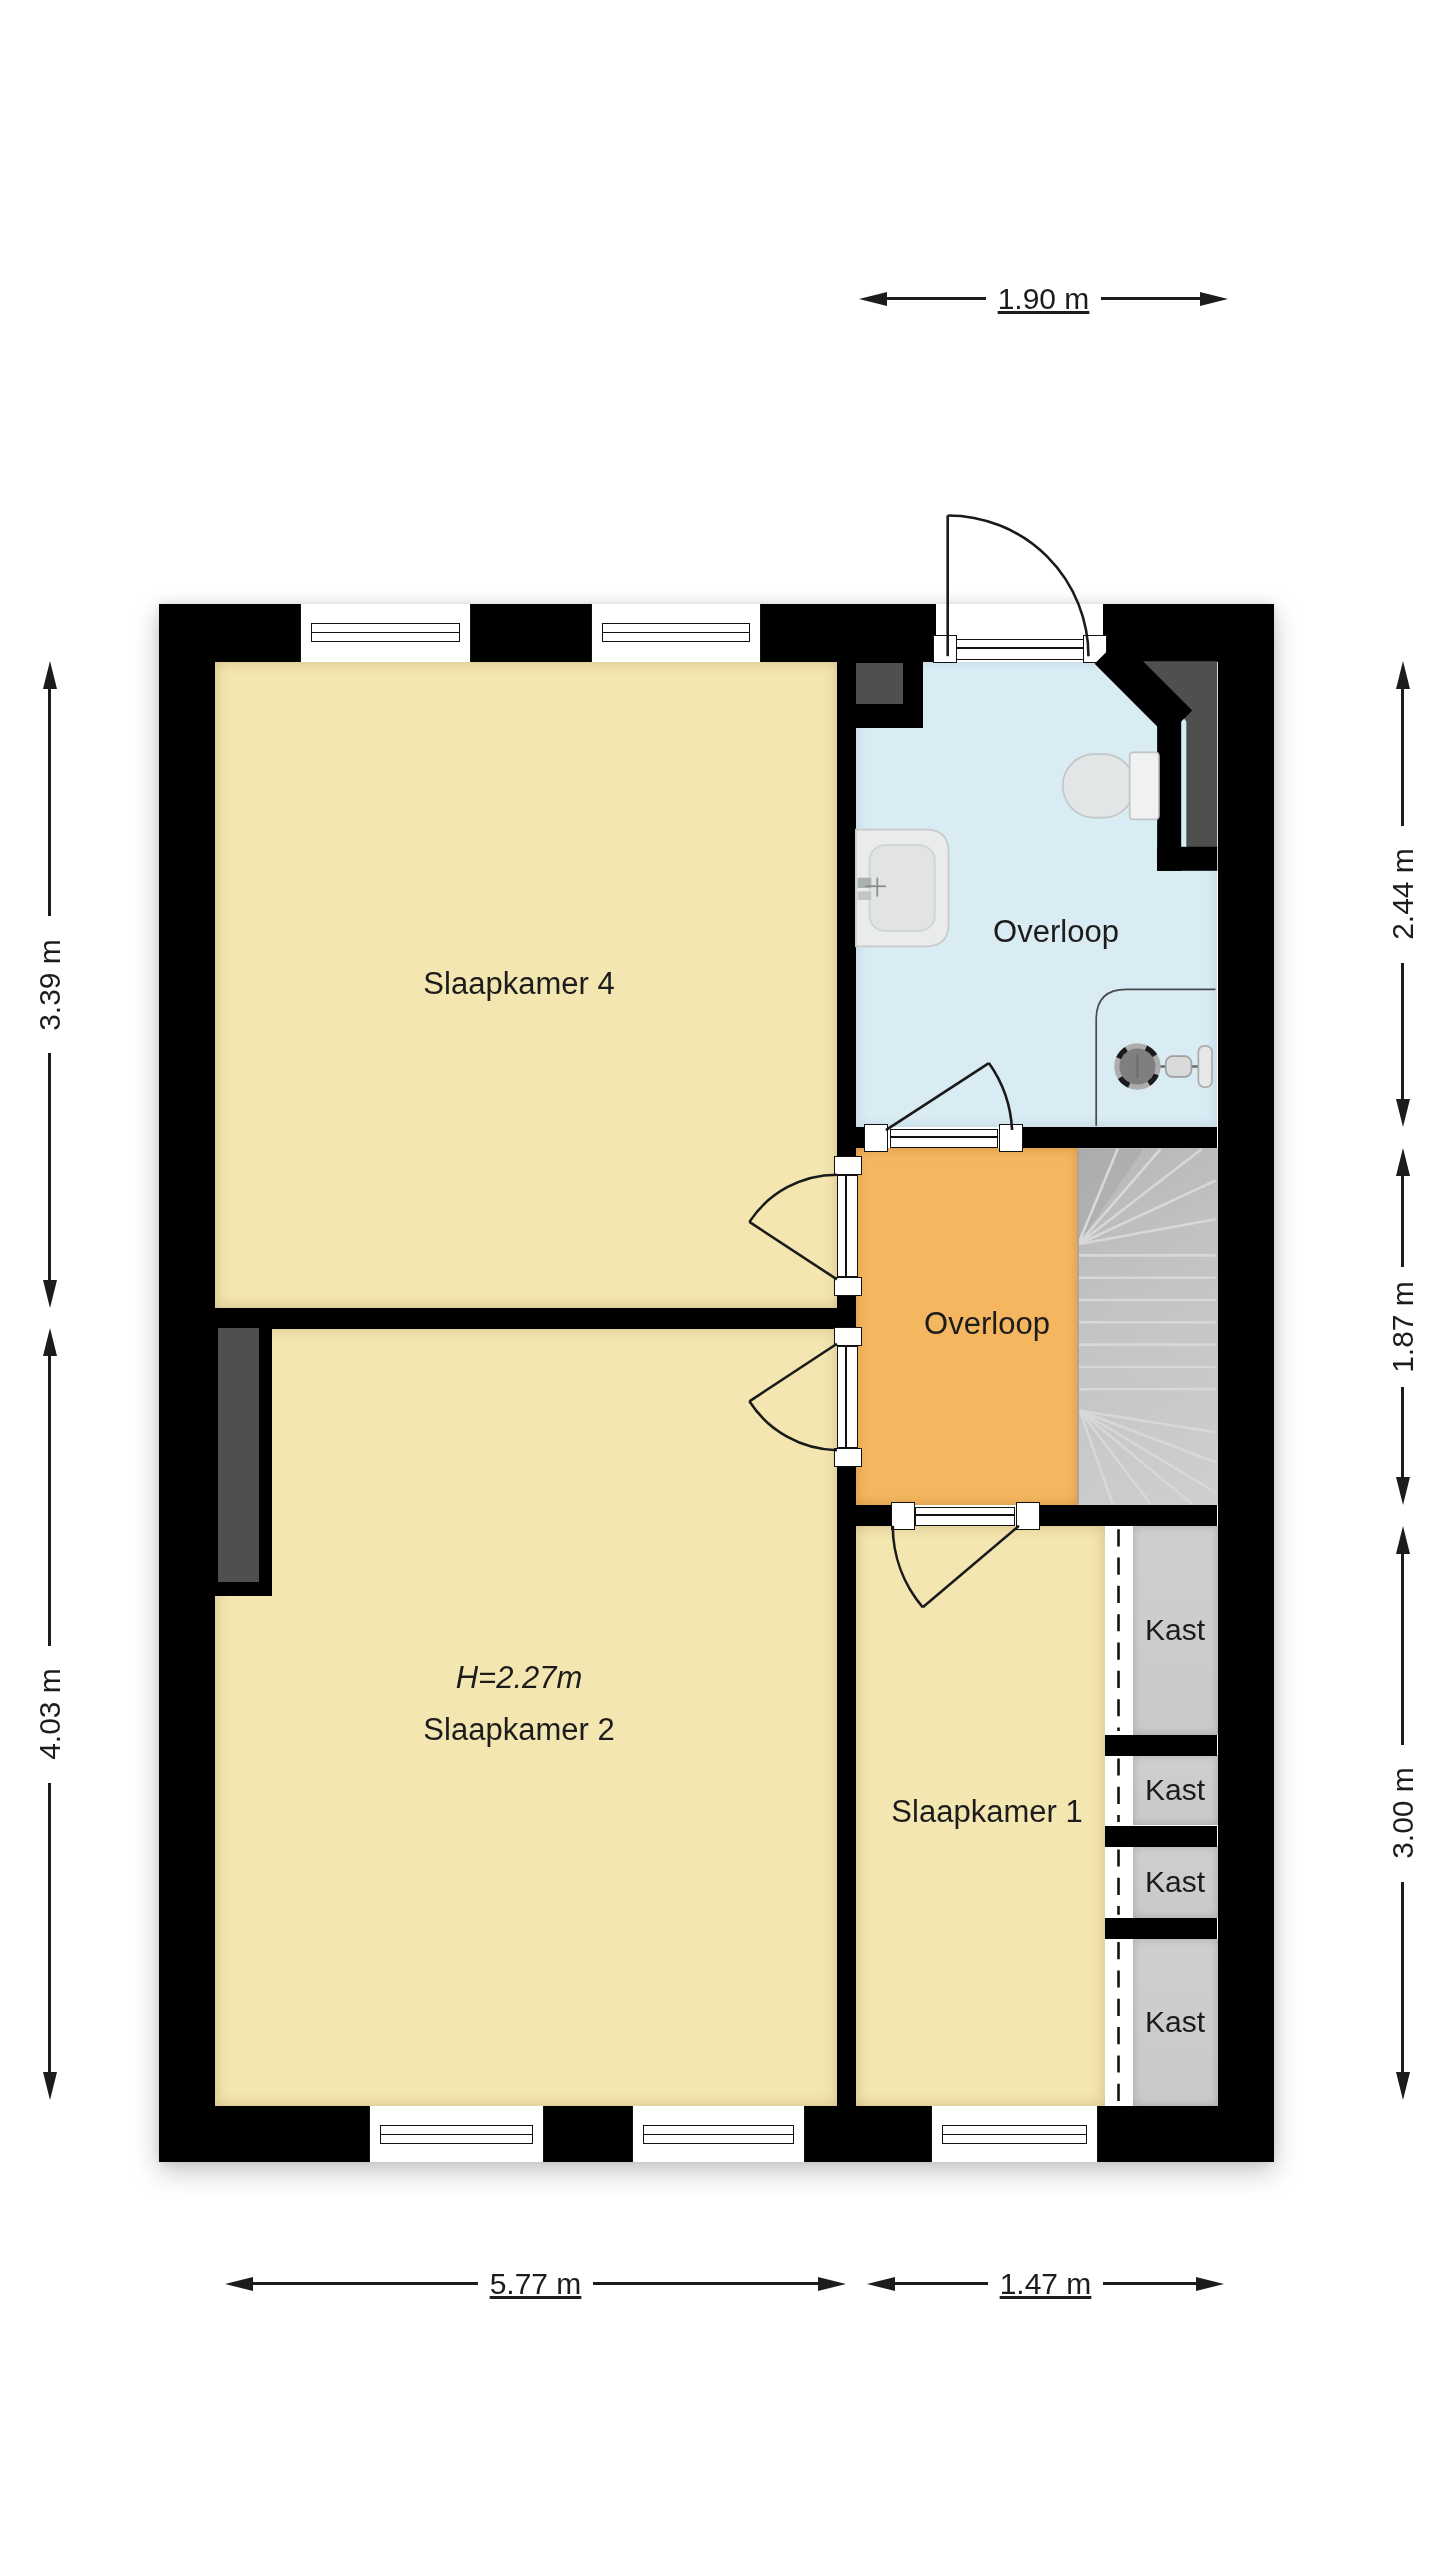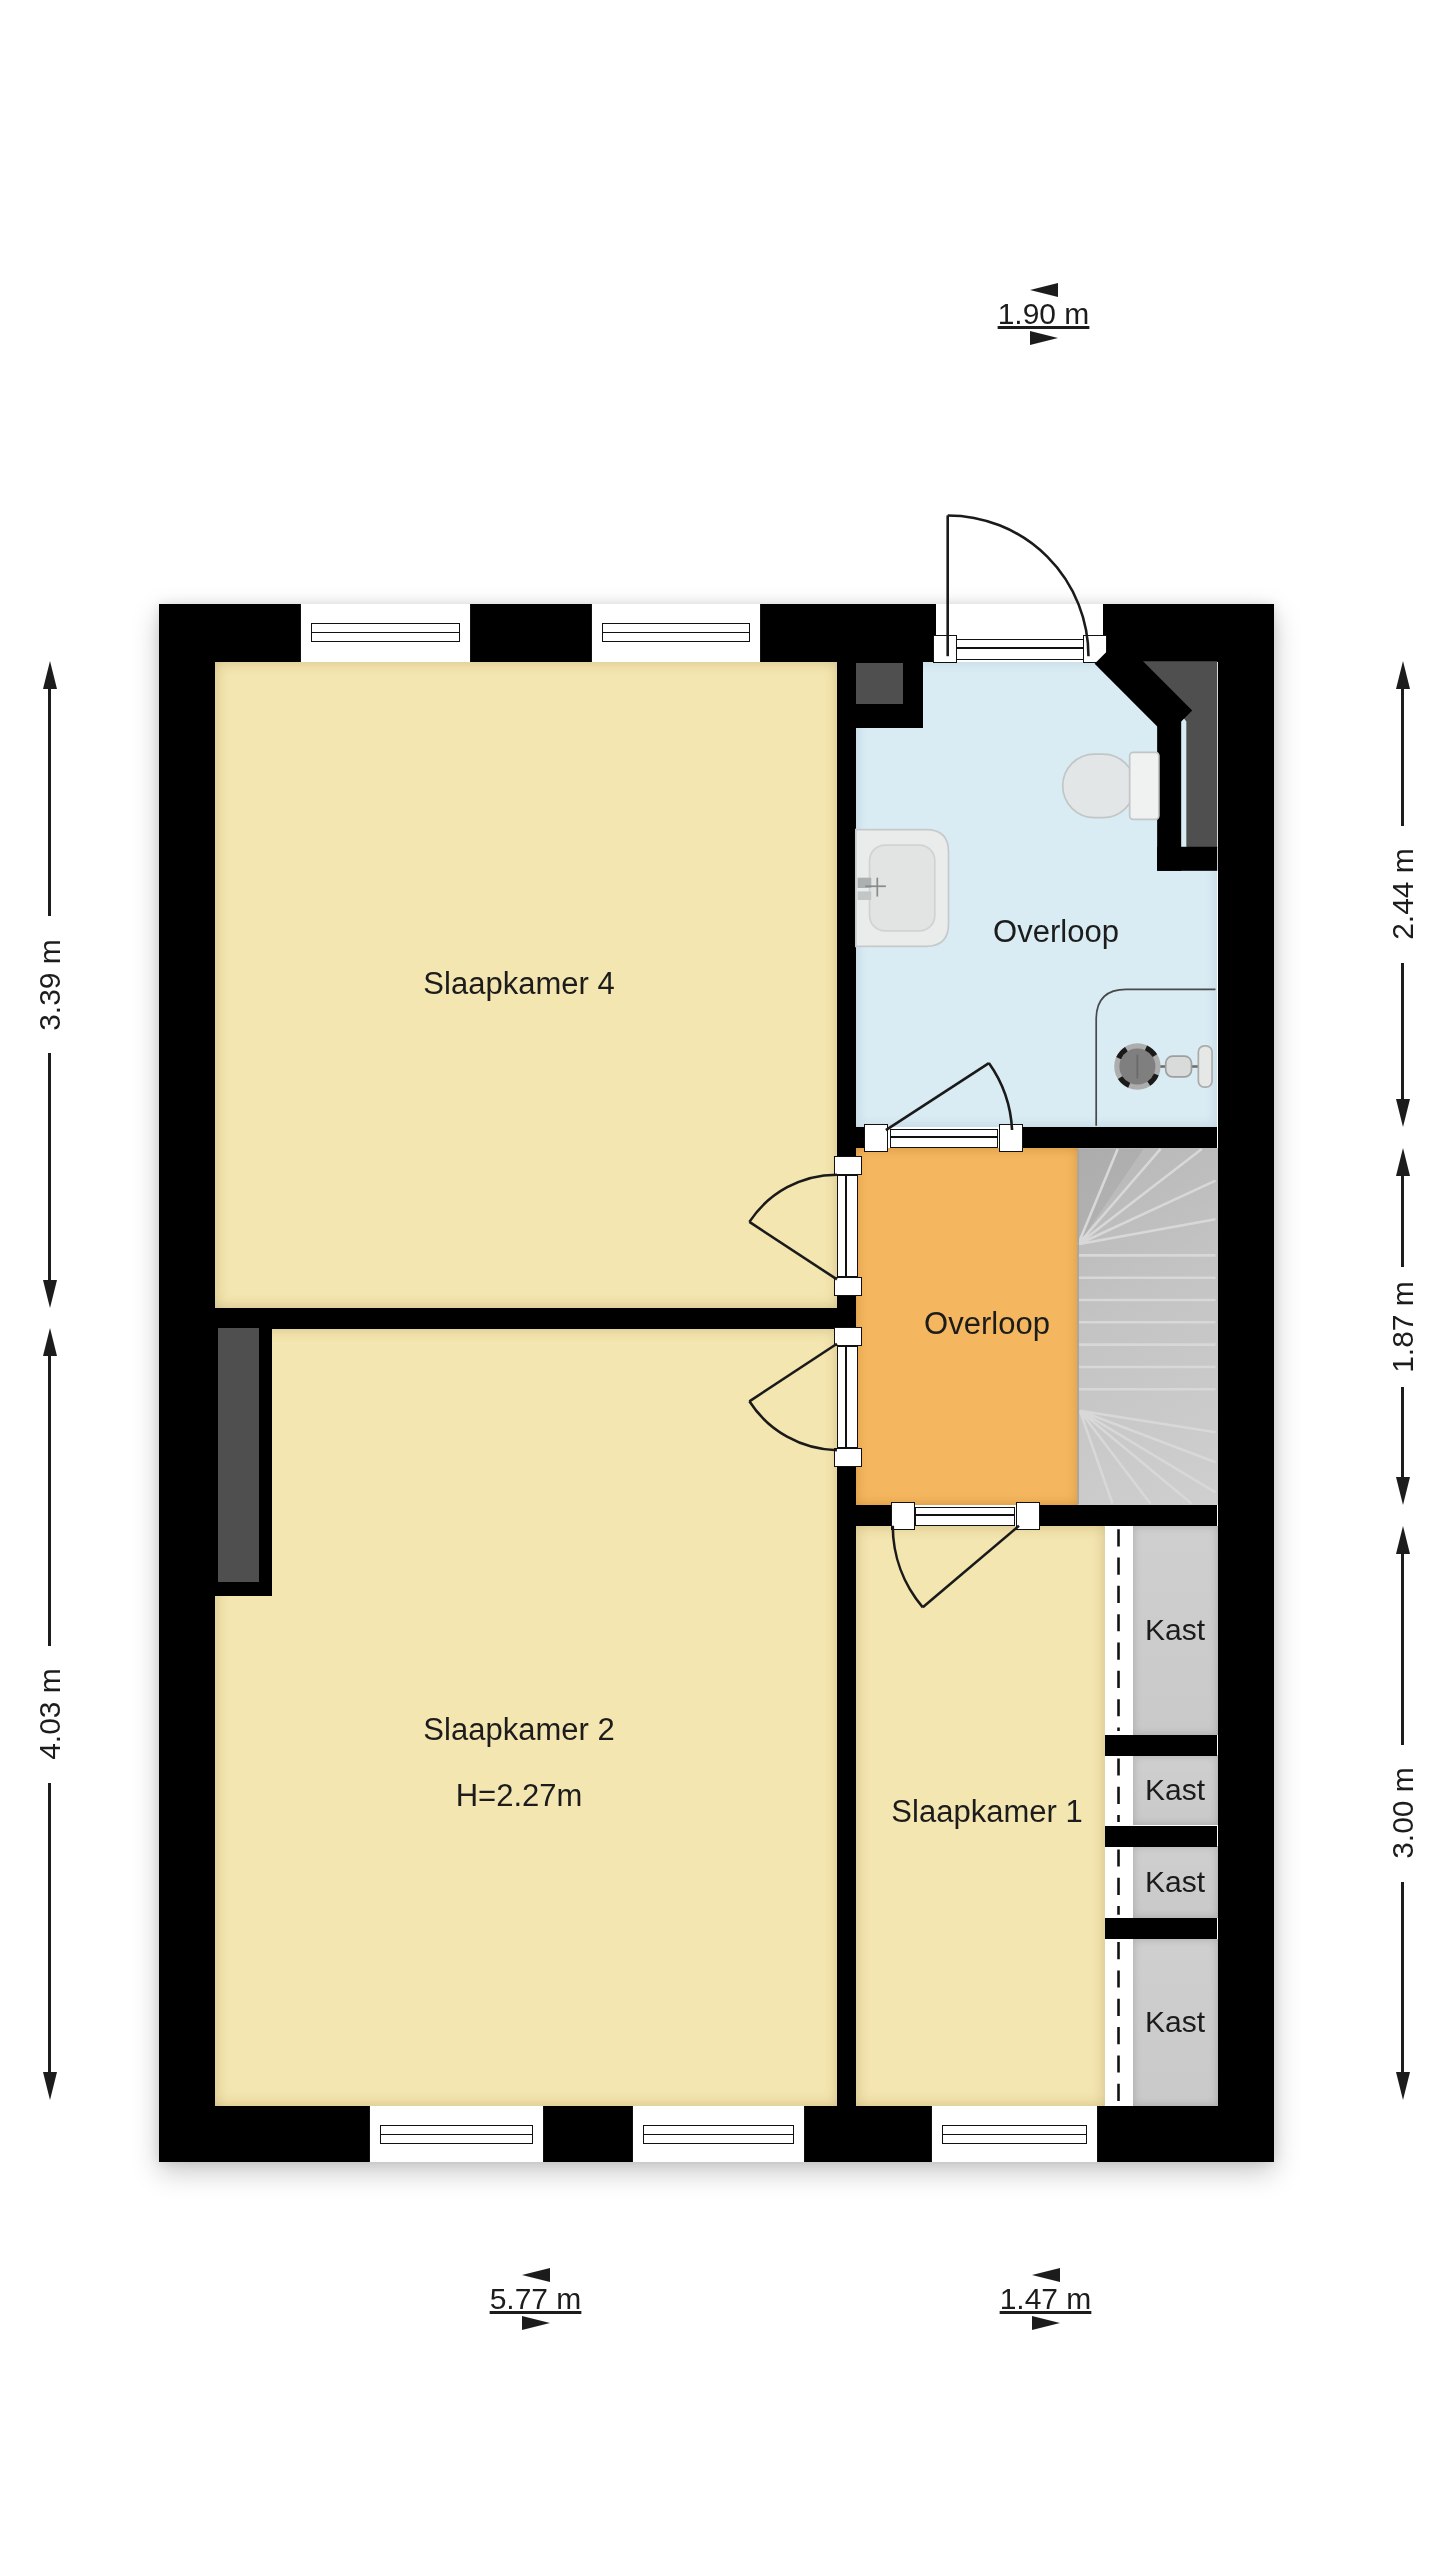--- a/index.html
+++ b/index.html
@@ -32,21 +32,21 @@
   .panel .plh{position:absolute;left:0;right:0;height:1.7px;background:#111;}
   .panel .plv{position:absolute;top:0;bottom:0;width:1.7px;background:#111;}
   .whitegap{position:absolute;background:#fff;}
   .duct-black{position:absolute;background:var(--wall);}
   .duct-gray{position:absolute;background:var(--duct);}
   .room-label{position:absolute;transform:translate(-50%,-50%);font-size:31px;line-height:1.15;
               white-space:nowrap;color:var(--text);text-align:center;}
   .svg-overlay{position:absolute;left:0;top:0;}
   
   .dim{position:absolute;display:flex;align-items:center;font-size:30px;color:var(--text);}
-  .dim-h{flex-direction:column;text-decoration:underline;}
+  .dim-h{flex-direction:row;text-decoration:underline;}
   .dim-v{flex-direction:column;}
   .dim .seg{flex:1;background:var(--text);}
   .dim-h .seg{height:2.6px;}
   .dim-v .seg{width:2.6px;}
   .ah{width:0;height:0;flex:none;}
   .ah.w{border-top:7.7px solid transparent;border-bottom:7.7px solid transparent;border-right:28px solid var(--text);}
   .ah.e{border-top:7.7px solid transparent;border-bottom:7.7px solid transparent;border-left:28px solid var(--text);}
   .ah.n{border-left:7.7px solid transparent;border-right:7.7px solid transparent;border-bottom:28px solid var(--text);}
   .ah.s{border-left:7.7px solid transparent;border-right:7.7px solid transparent;border-top:28px solid var(--text);}
   .dim-h .lbl{padding:0 12px;white-space:nowrap;}
@@ -223,21 +223,21 @@
       <line x1="1325" y1="1228" x2="1325" y2="1256" stroke="#6A6A6A" stroke-width="2"></line>
       <rect x="1358" y="1230" width="30" height="24" rx="8" fill="#D9DBDB" stroke="#9F9F9F" stroke-width="2"></rect>
       <rect x="1396" y="1218" width="16" height="48" rx="7" fill="#E6E8E8" stroke="#ABABAB" stroke-width="2"></rect>
     </g>
   </svg>
 
   <div class="room-label" style="left:519px;top:984px;">Slaapkamer 4</div>
   <div class="room-label" style="left:1056px;top:932px;">Overloop</div>
   <div class="room-label" style="left:987px;top:1324px;">Overloop</div>
   <div class="room-label" style="left:519px;top:1730px;">Slaapkamer 2</div>
-  <div class="room-label" style="left:519px;top:1796px;">H=2.27m</div>
+  <div class="room-label" style="left:519px;top:1678px;font-style:italic;">H=2.27m</div>
   <div class="room-label" style="left:987px;top:1812px;">Slaapkamer 1</div>
   <div class="room-label" style="left:1175px;top:1630px;font-size:30px;">Kast</div>
   <div class="room-label" style="left:1175px;top:1790px;font-size:30px;">Kast</div>
   <div class="room-label" style="left:1175px;top:1882px;font-size:30px;">Kast</div>
   <div class="room-label" style="left:1175px;top:2022px;font-size:30px;">Kast</div>
 
   <div class="dim dim-h" style="left:859px;top:283px;width:369px;height:31px;">
     <span class="ah w"></span>
       <span class="seg"></span>
     <span class="lbl">1.90 m</span>

